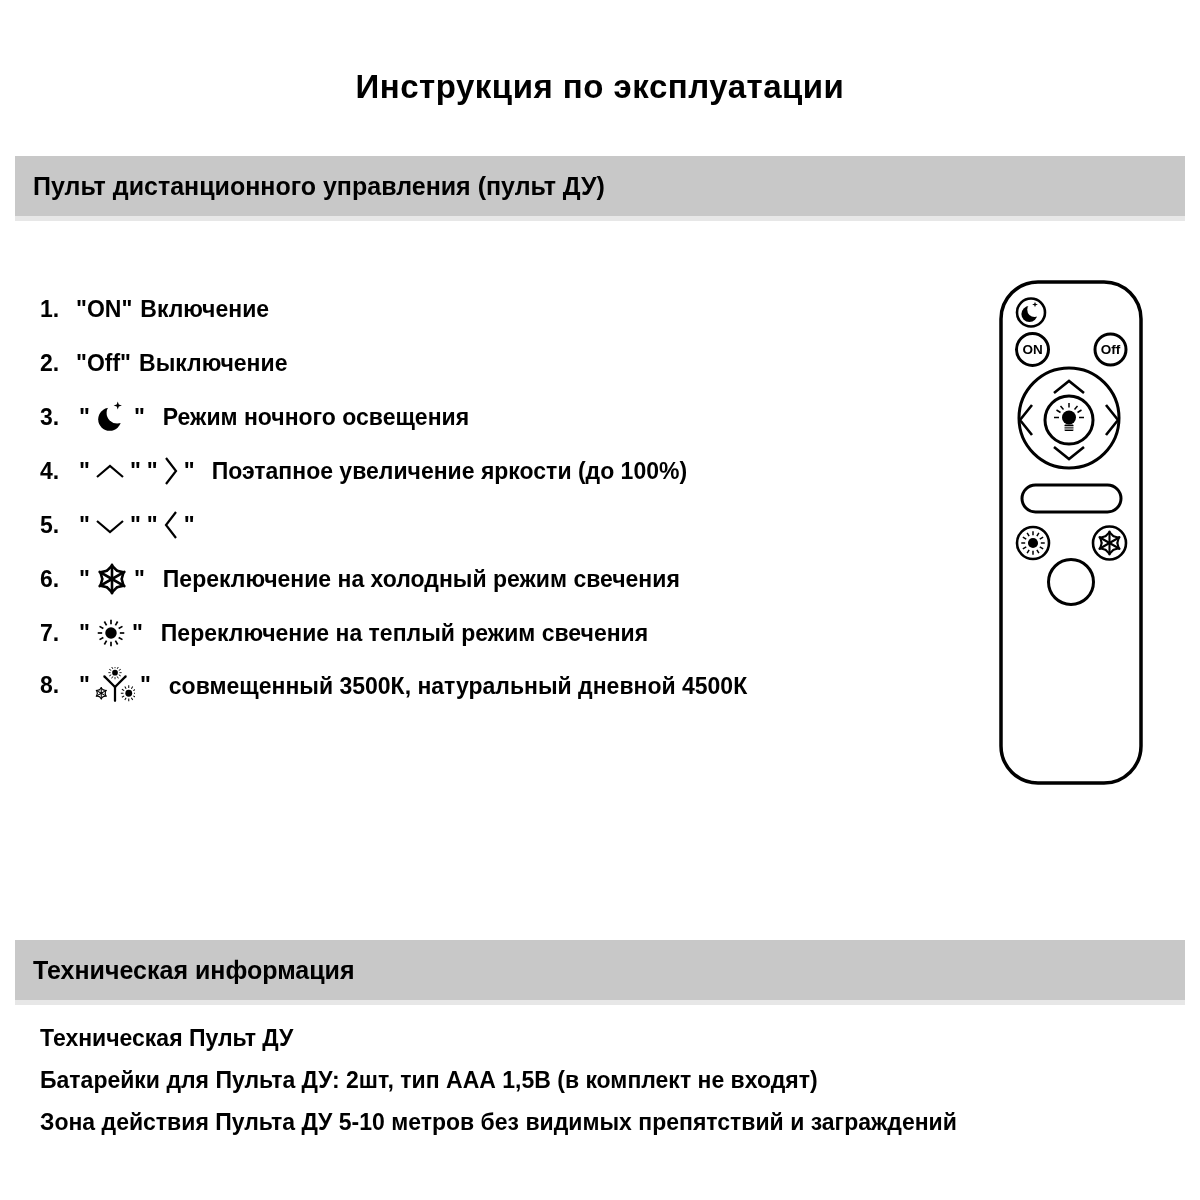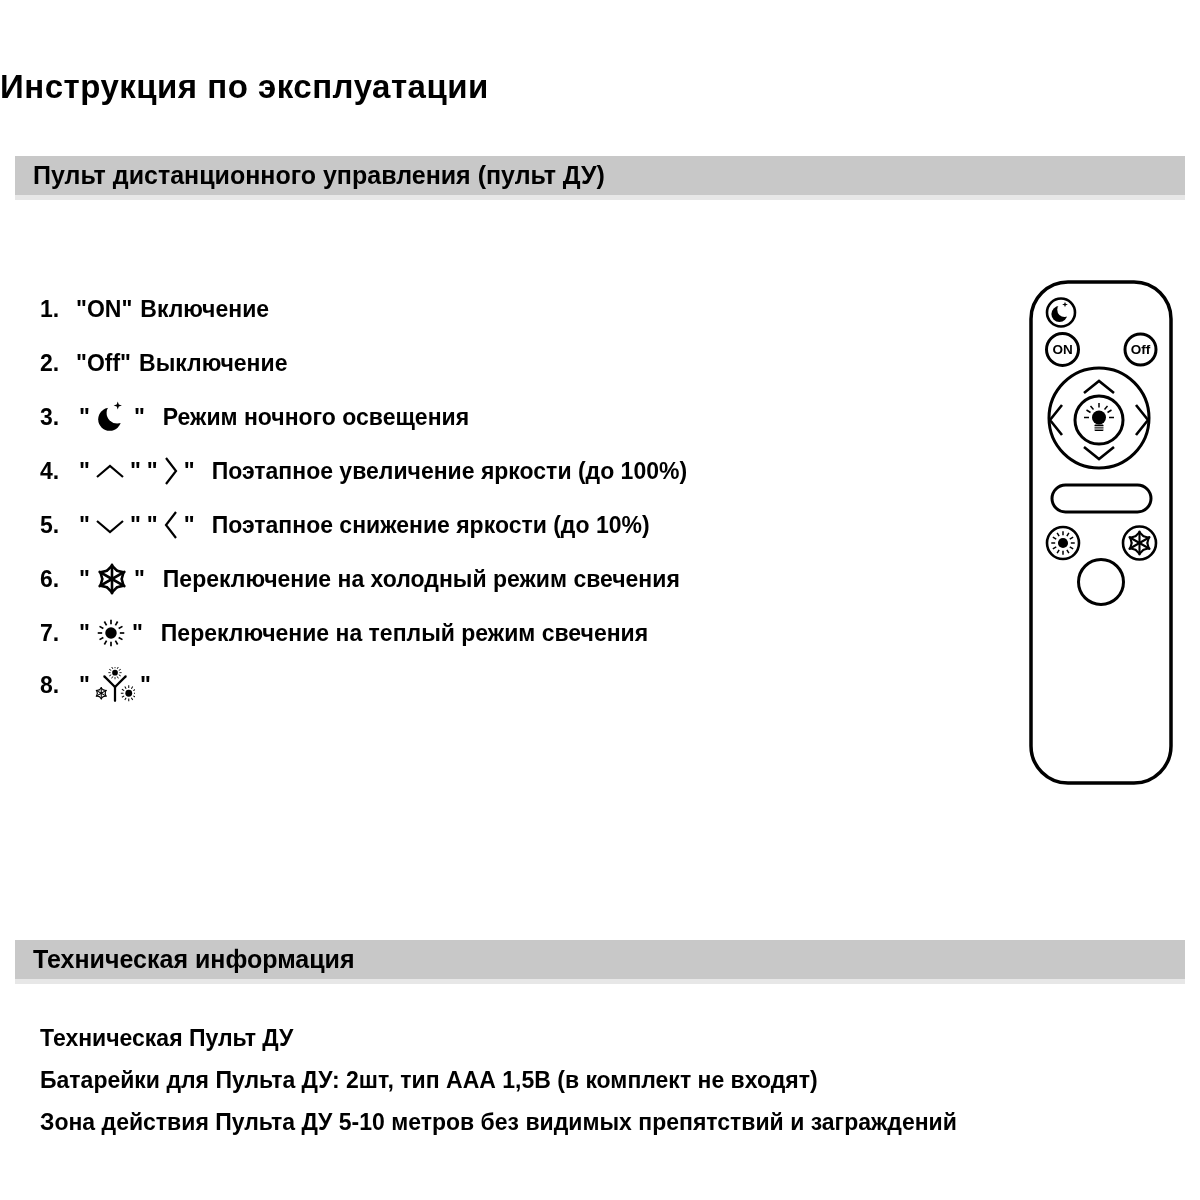--- a/index.html
+++ b/index.html
@@ -4,45 +4,45 @@
 <style>
   html,body{margin:0;padding:0;}
   body{
     width:1200px;height:1200px;position:relative;overflow:hidden;
     background:#ffffff;color:#000;
     font-family:"Liberation Sans","DejaVu Sans",sans-serif;
     font-weight:bold;
   }
   .page-title{
     position:absolute;top:68px;left:0;width:1200px;
-    text-align:left;font-size:33px;letter-spacing:0.5px;
+    text-align:center;font-size:33px;letter-spacing:0.5px;
   }
   .bar{
-    position:absolute;left:15px;right:15px;height:44px;
+    position:absolute;left:15px;right:15px;height:65px;
     background:#c8c8c8;border-bottom:5px solid #e7e7e7;
     display:flex;align-items:center;padding-left:18px;box-sizing:border-box;
     font-size:25px;
   }
   .bar.remote-bar{top:156px;}
   .bar.tech-bar{top:940px;}
   .list{position:absolute;left:40px;top:282px;}
   .row{
     display:flex;align-items:center;height:54px;
     font-size:23px;white-space:nowrap;
   }
   .row.tall{height:auto;align-items:flex-start;padding-top:12px;}
   .num{width:36px;flex:0 0 auto;}
   .q{margin:0 3px;}
   .sym{margin-right:8px;}
   .ic{margin:0 2px;flex:0 0 auto;}
   .row.tall .ic{margin-top:-5px;}
   .txt{margin-left:15px;}
   .txt2{display:block;}
   .gap2{margin-left:14px;}
-  .remote-figure{position:absolute;left:999px;top:280px;width:132px;height:505px;margin-left:30px;}
+  .remote-figure{position:absolute;left:999px;top:280px;width:132px;height:505px;}
   .tech-lines{position:absolute;left:40px;top:1017px;font-size:23px;line-height:42px;}
   svg{display:block;}
   .ic svg{display:inline-block;vertical-align:middle;}
   .defs-holder{position:absolute;width:0;height:0;overflow:hidden;}
 </style>
 </head>
 <body>
 
 <svg class="defs-holder" aria-hidden="true">
   <defs>
@@ -153,21 +153,20 @@
         </svg>
     </span>
     <span class="q">"</span>
     <span class="q">"</span>
     <span class="ic">
       <svg width="16" height="32" viewBox="0 0 16 32">
           <polyline points="13,3 3,16 13,29" fill="none" stroke="#000" stroke-width="2.2"></polyline>
         </svg>
     </span>
     <span class="q">"</span>
-    <span class="txt gap2">Поэтапное снижение яркости (до 10%)</span>
   </div>
 
   <div class="row">
     <span class="num">6.</span>
     <span class="q">"</span>
     <span class="ic">
       <svg width="34" height="34" viewBox="-17 -17 34 34">
           <use href="#icon-snowflake" transform="scale(1.3)"></use>
         </svg>
     </span>
@@ -190,20 +189,21 @@
   <div class="row tall">
     <span class="num">8.</span>
     <span class="q">"</span>
     <span class="ic">
       <svg width="40" height="40" viewBox="-20 -20 40 40">
           <use href="#icon-tri" transform="scale(1.25)"></use>
         </svg>
     </span>
     <span class="q">"</span>
     <span class="txt" style="line-height:29px;white-space:normal;width:720px;">
+      <span class="txt2">совмещенный 3500К, натуральный дневной 4500К</span>
     </span>
   </div>
 
 </div>
 
 <div class="remote-figure">
   <svg width="144" height="505" viewBox="0 0 144 505">
     <rect x="2" y="2" width="140" height="501" rx="37" fill="#fff" stroke="#000" stroke-width="3.5"></rect>
 
     <g>

